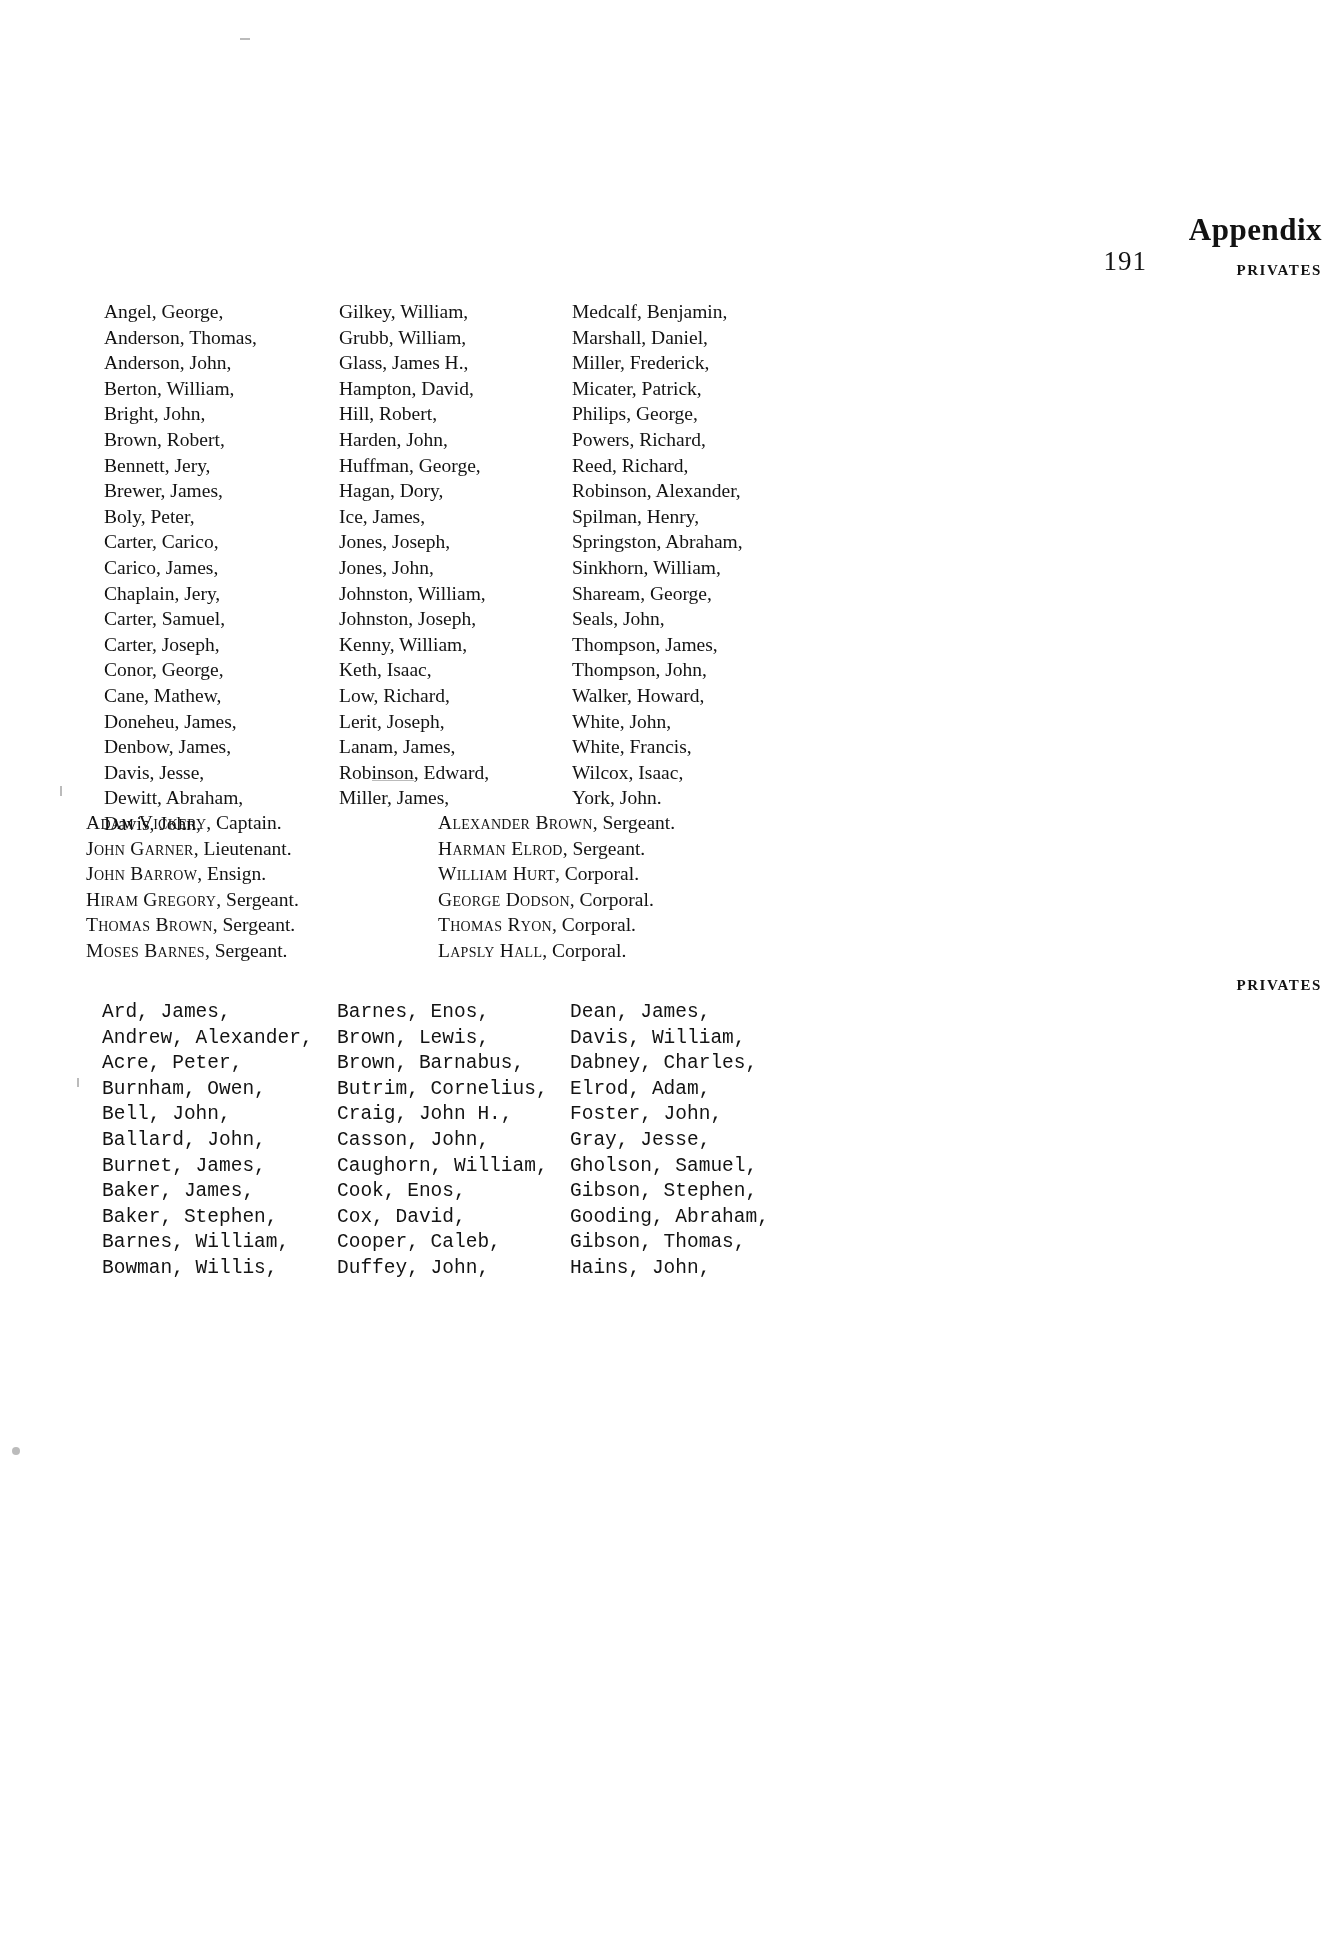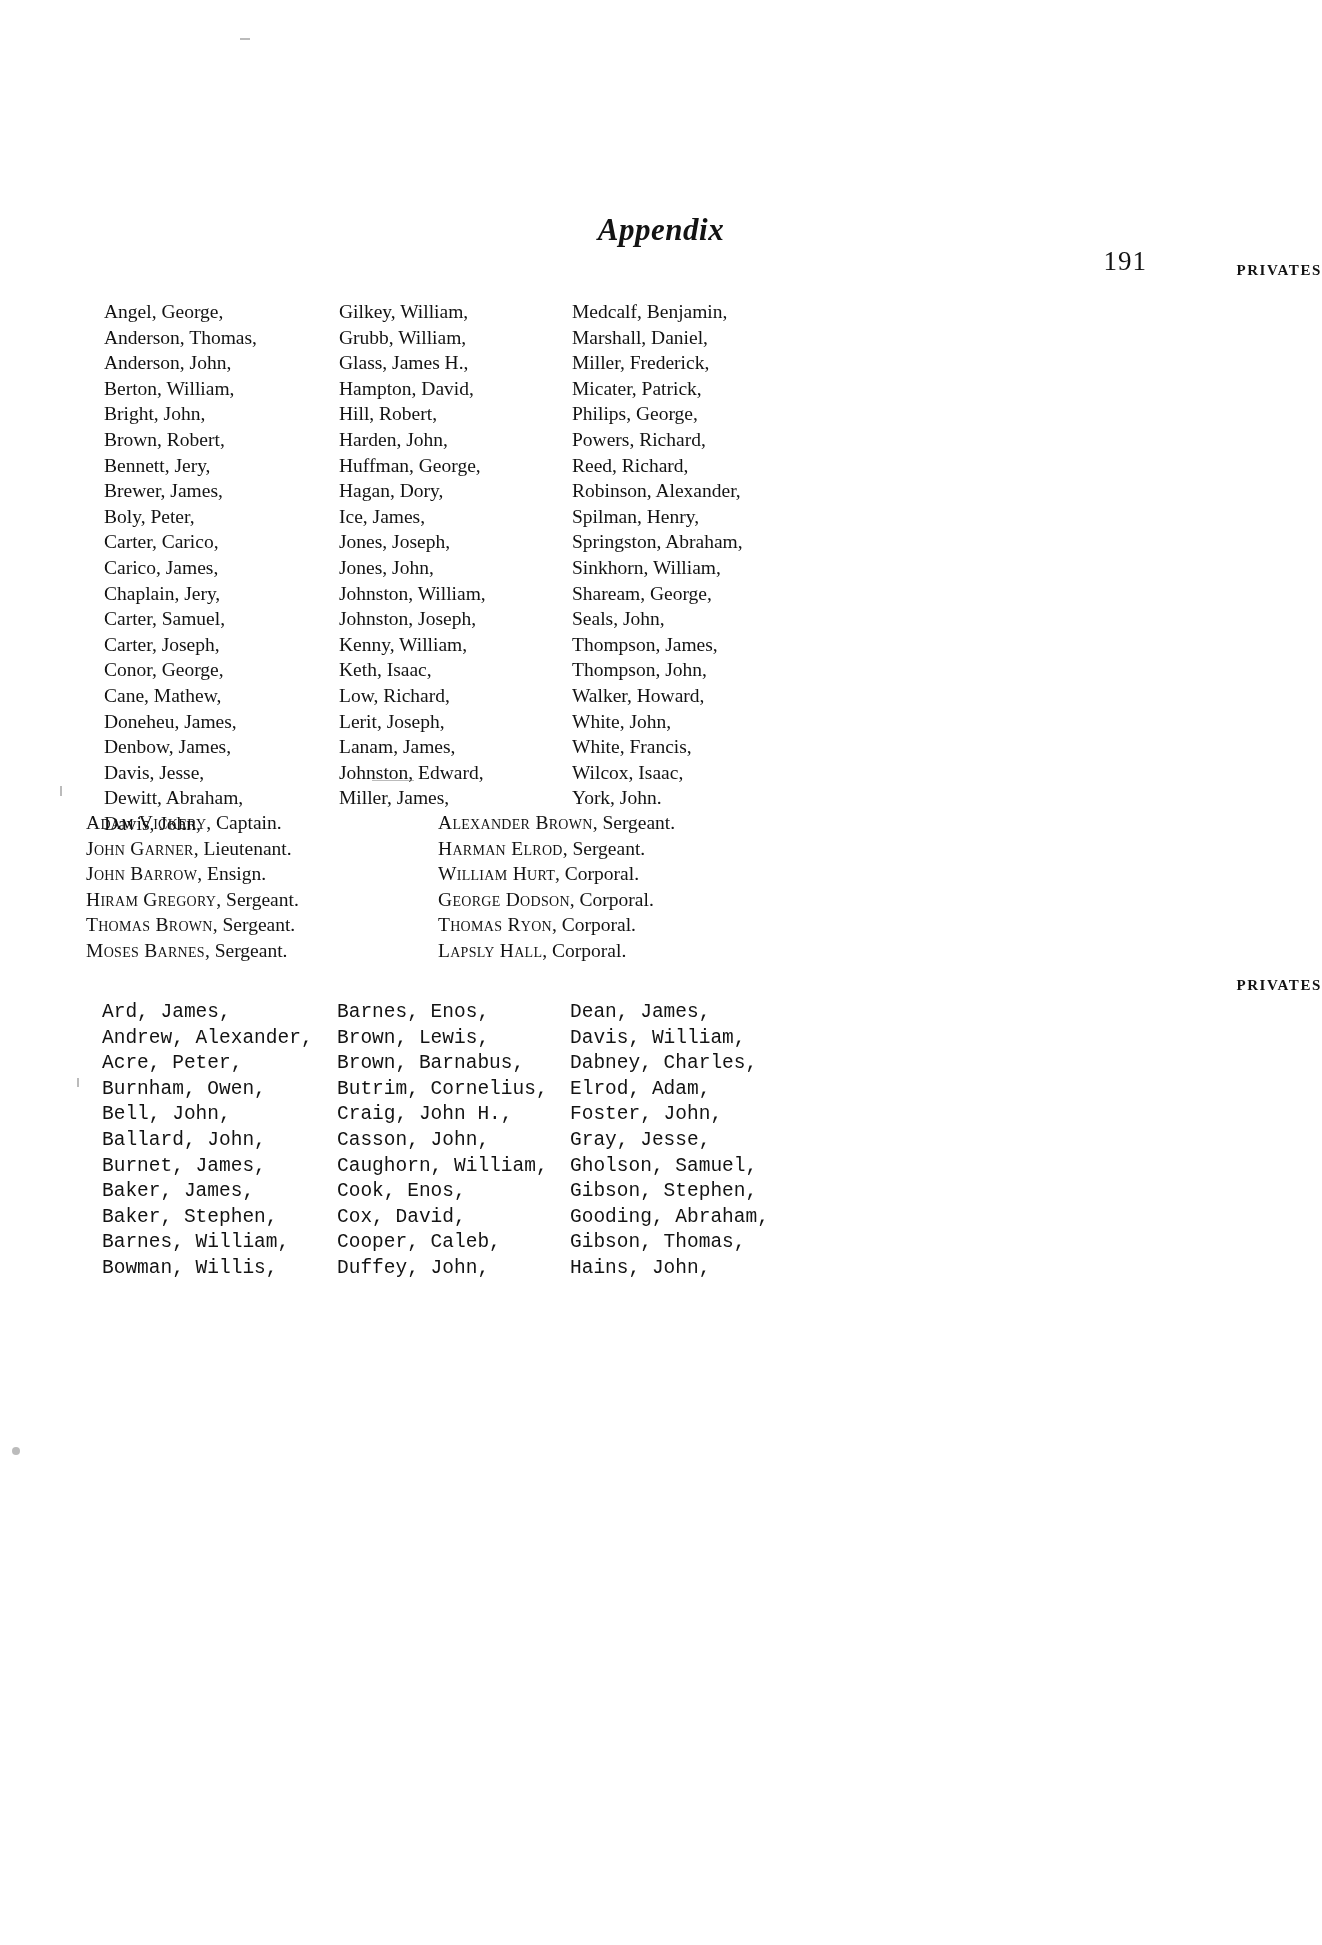--- a/index.html
+++ b/index.html
@@ -33,23 +33,22 @@
   .header {
     position: absolute;
     top: 212px;
     left: 0;
     width: 1322px;
     height: 44px;
   }
   .header .title {
     position: absolute;
     left: 0; right: 0;
-    text-align: center;
+    text-align: right;
     font-family: "Liberation Serif", serif;
-    font-style: italic;
     font-weight: bold;
     font-size: 31px;
     letter-spacing: .5px;
   }
   .header .folio {
     position: absolute;
     right: 175px;
     top: 18px;
     font-size: 27px;
     letter-spacing: 1px;
@@ -190,21 +189,21 @@
         <div>Ice, James,</div>
         <div>Jones, Joseph,</div>
         <div>Jones, John,</div>
         <div>Johnston, William,</div>
         <div>Johnston, Joseph,</div>
         <div>Kenny, William,</div>
         <div>Keth, Isaac,</div>
         <div>Low, Richard,</div>
         <div>Lerit, Joseph,</div>
         <div>Lanam, James,</div>
-        <div>Johnston, Edward,</div>
+        <div>Robinson, Edward,</div>
         <div>Miller, James,</div>
       </div>
       <div class="col">
         <div>Medcalf, Benjamin,</div>
         <div>Marshall, Daniel,</div>
         <div>Miller, Frederick,</div>
         <div>Micater, Patrick,</div>
         <div>Philips, George,</div>
         <div>Powers, Richard,</div>
         <div>Reed, Richard,</div>

